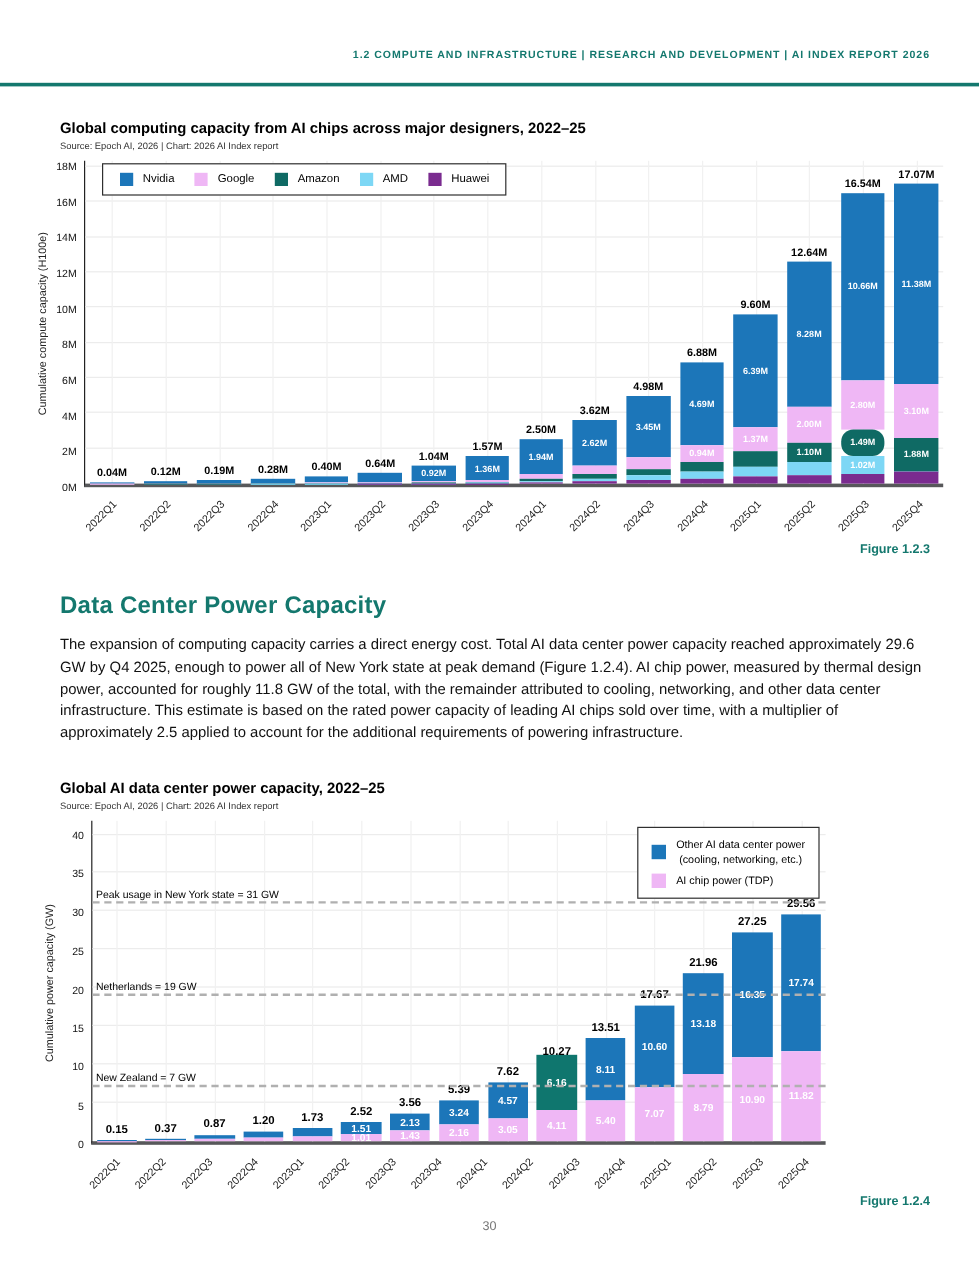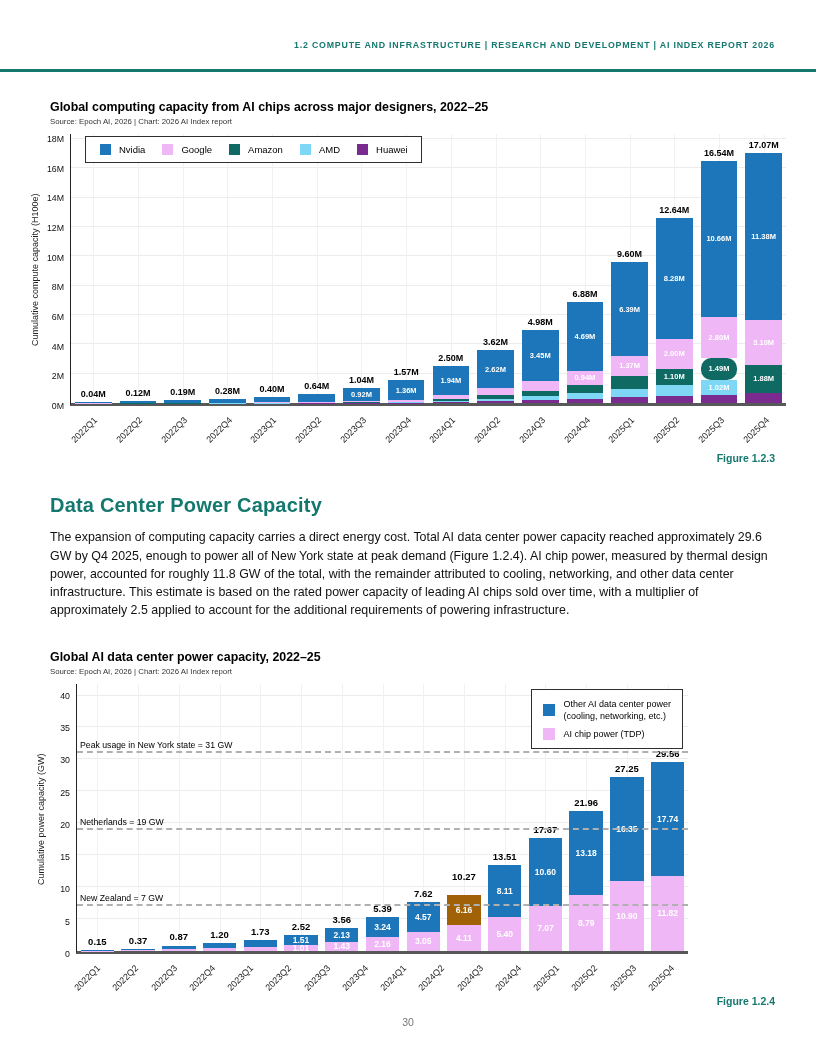--- a/index.html
+++ b/index.html
@@ -50,21 +50,21 @@
   .legend-h .leg-item{ font-size:9.5px; color:#000; }
   .legend-v .leg-item{ font-size:9px; color:#000; line-height:1.35; }
   .swatch{ flex:0 0 auto; }
   .legend-h .swatch{ width:11px; height:11px; }
   .legend-v .swatch{ width:12px; height:12px; }
 
   
   .c1 .plot{ width:716px; height:272px; }
   .c1 .yticks, .c1 .ylab{ height:272px; }
   .c1 .xrow{ top:275px; width:716px; }
-  .c2 .plot{ width:612px; height:270px; }
+  .c2 .plot{ width:612px; height:270px;text-align:center; }
   .c2 .yticks, .c2 .ylab{ height:270px; }
   .c2 .xrow{ top:273px; width:612px; }
 
   .figure-label{ position:absolute; right:41px; font-size:10.5px; font-weight:bold; color:var(--teal); }
   .section-heading{ position:absolute; left:50px; top:477px; font-size:20px; font-weight:bold; color:var(--teal); letter-spacing:.2px; }
   .body-text{ position:absolute; left:50px; top:516px; width:727px; font-size:12.4px; line-height:1.47; color:#111; }
   .page-number{ position:absolute; left:0; width:816px; top:1016px; text-align:center; font-size:10.5px; color:#777; }
 </style>
 </head>
 <body>
@@ -523,21 +523,21 @@
                 </div>
                 <div class="seg" style="height: 19.5px; background: rgb(239, 183, 245);">
                   <span>3.05</span>
                 </div>
               </div>
               <div class="total" style="bottom: 51.7px;">7.62</div>
             </div>
             <div class="bar-col">
               <div class="vgrid"></div>
               <div class="stack">
-                <div class="seg" style="height: 30px; background: #a16207;">
+                <div class="seg" style="height: 46px; background: #0f766e;">
                   <span>6.16</span>
                 </div>
                 <div class="seg" style="height: 26.3px; background: rgb(239, 183, 245);">
                   <span>4.11</span>
                 </div>
               </div>
               <div class="total" style="bottom: 68.6px;">10.27</div>
             </div>
             <div class="bar-col">
               <div class="vgrid"></div>

